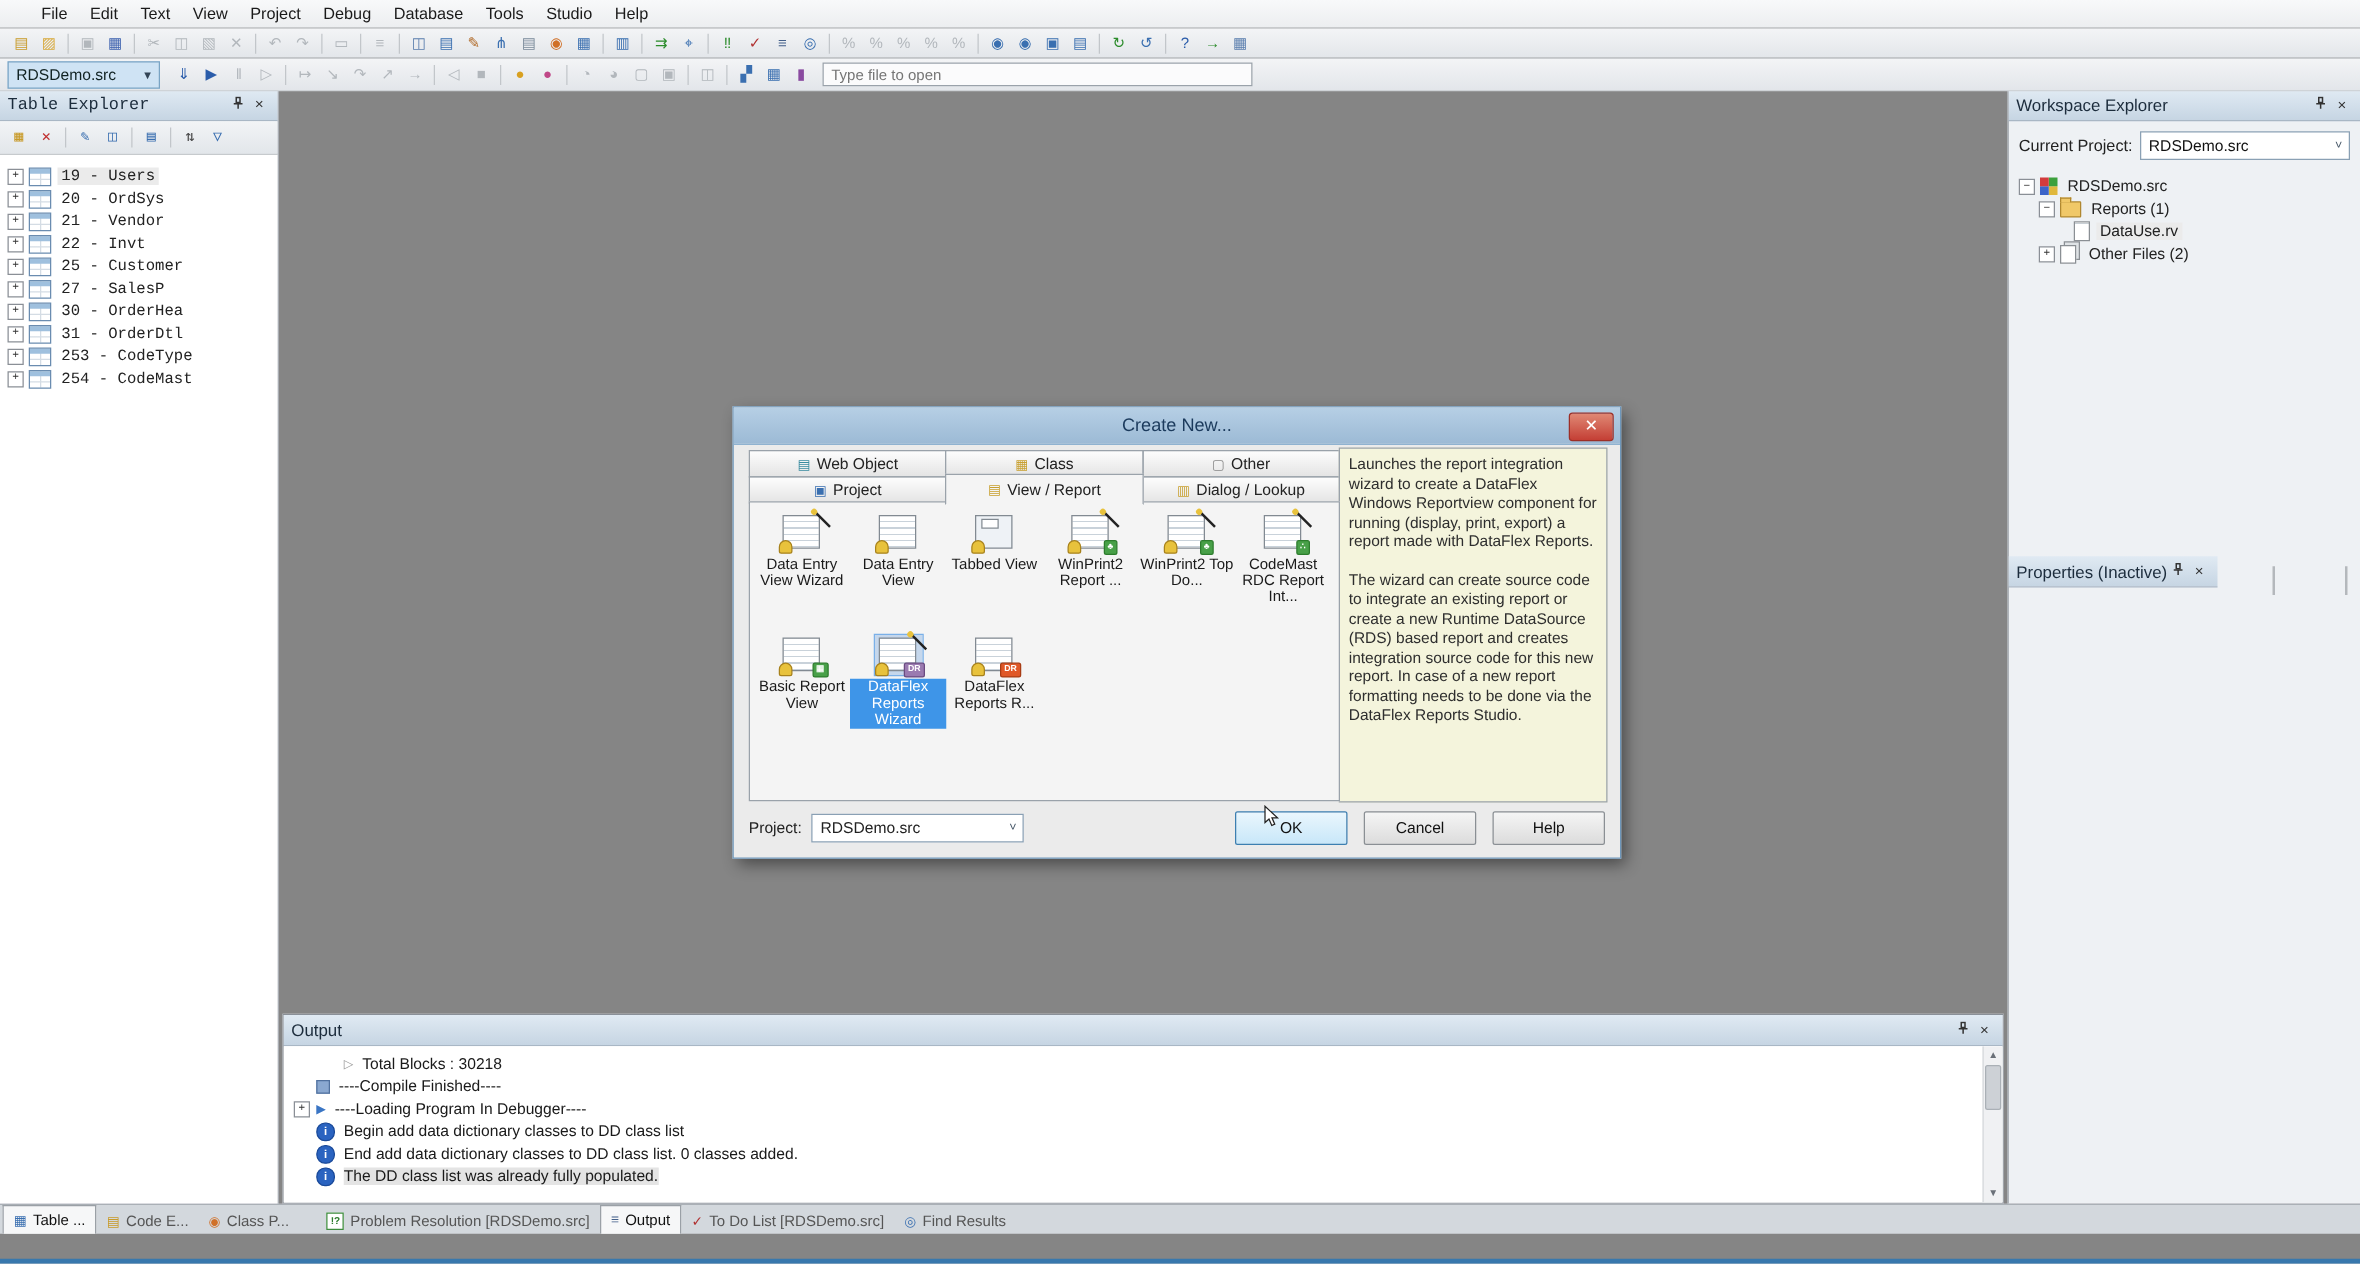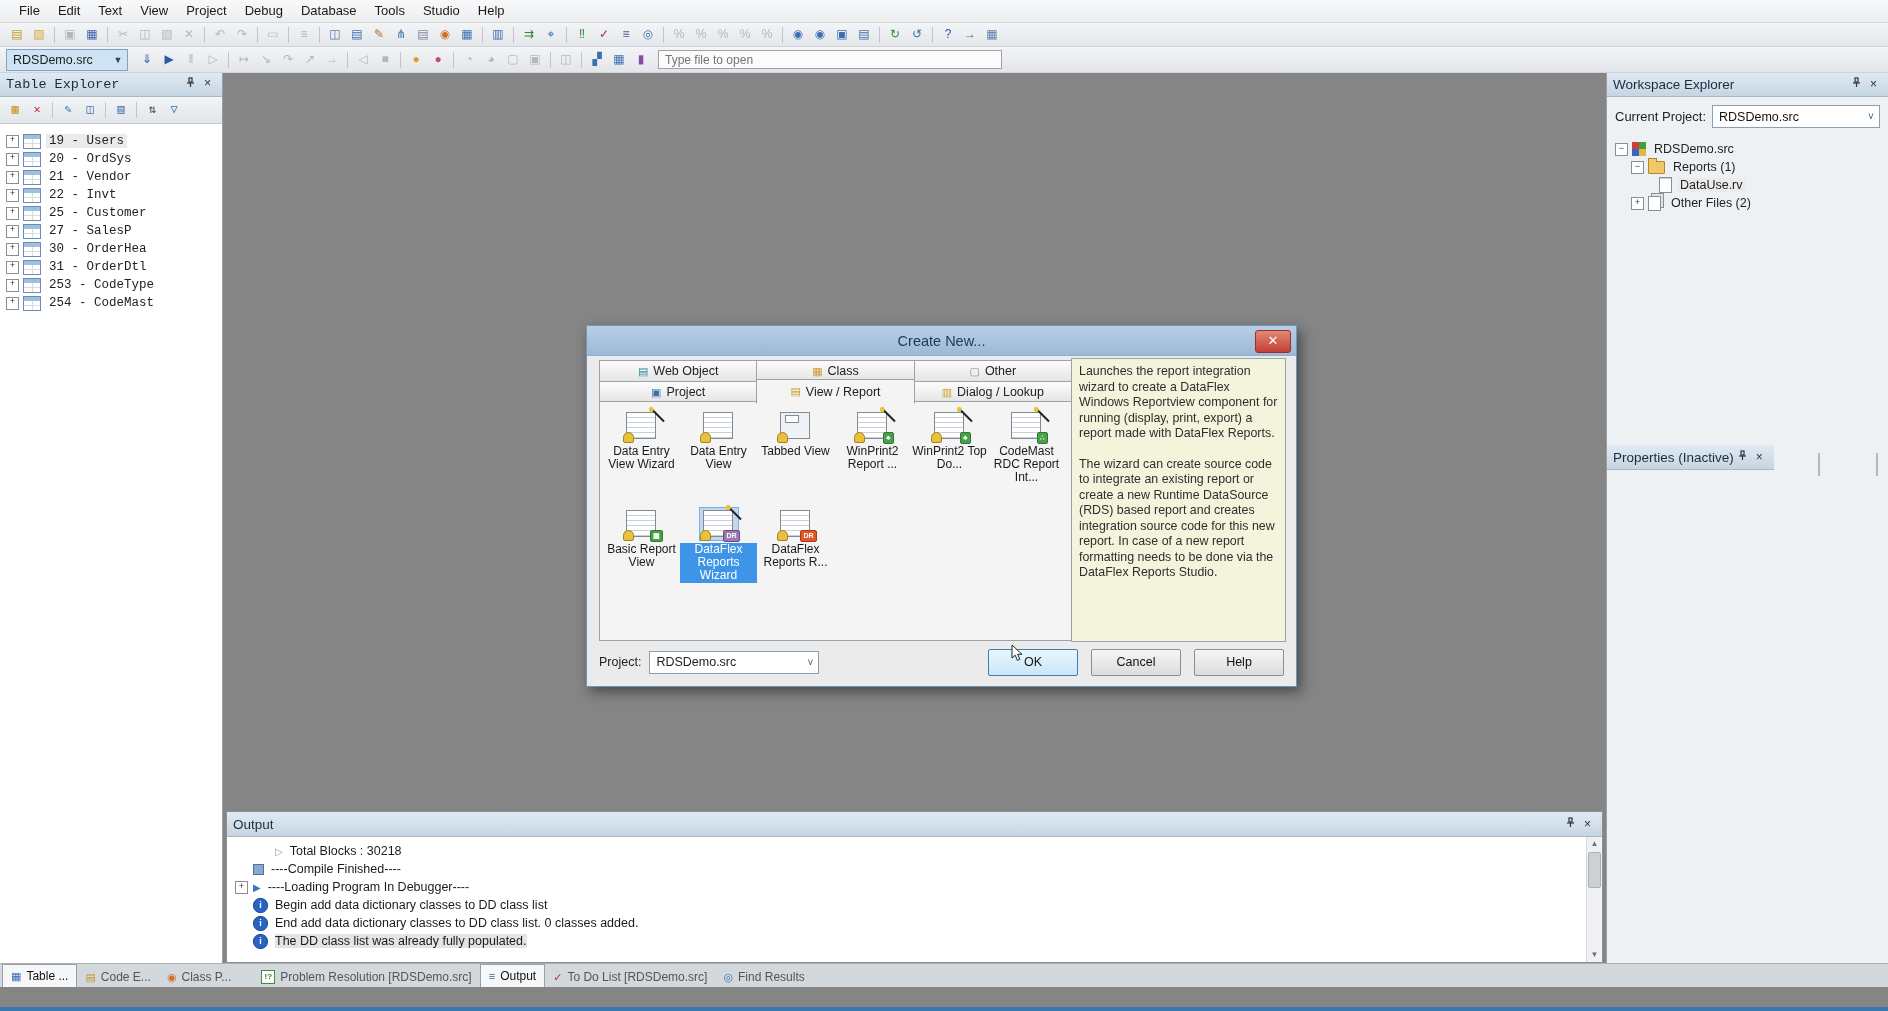--- a/index.html
+++ b/index.html
@@ -1,20 +1,20 @@
 <!DOCTYPE html>
 <html><head>
 <meta charset="utf-8">
 <style>
   html,body{margin:0;padding:0;}
   body{width:1888px;height:1011px;overflow:hidden;font-family:"Liberation Sans",sans-serif;background:#858585;}
   #app{position:relative;width:1888px;height:1011px;background:#858585;}
 
   
-  .menubar{position:absolute;top:0;left:0;right:0;height:22px;background:linear-gradient(#f8f9fa,#eceef0);border-bottom:1px solid #d7dadd;display:flex;align-items:center;padding-left:10px;font-size:13px;color:#1a1a1a;z-index:5;}
+  .menubar{position:absolute;top:0;left:0;right:0;height:22px;background:linear-gradient(#f8f9fa,#eceef0);border-bottom:1px solid #d7dadd;display:flex;align-items:center;padding-left:24px;font-size:13px;color:#1a1a1a;z-index:5;}
   .mi{padding:0 9px;line-height:22px;cursor:default;}
   .toolbar{position:absolute;left:0;right:0;display:flex;align-items:center;background:linear-gradient(#f3f4f6,#e3e6ea);border-bottom:1px solid #cfd3d7;padding-left:6px;z-index:5;}
   .tb1{top:23px;height:23px;}
   .tb2{top:47px;height:25px;}
   .tb-btn{width:20px;height:19px;line-height:19px;text-align:center;font-size:12px;margin:0 1px;border-radius:2px;color:#3c6ca8;cursor:default;flex:none;}
   .tb-btn.dis{color:#b2b7bc;}
   .tb-sep{width:1px;height:16px;background:#c2c6ca;margin:0 4px;flex:none;}
   .tb-combo{display:flex;align-items:center;height:20px;background:#cfe3f4;border:1px solid #7aa4c4;font-size:12.5px;color:#122;padding:0 2px 0 6px;margin-right:8px;flex:none;}
   .tb-combo .arr{width:14px;text-align:center;font-size:9px;color:#345;}
   .open-input{height:17px;width:330px;border:1px solid #9aa2aa;background:#fbfbfc;font-size:12px;color:#666;padding:0 6px;font-family:inherit;margin-left:6px;}

